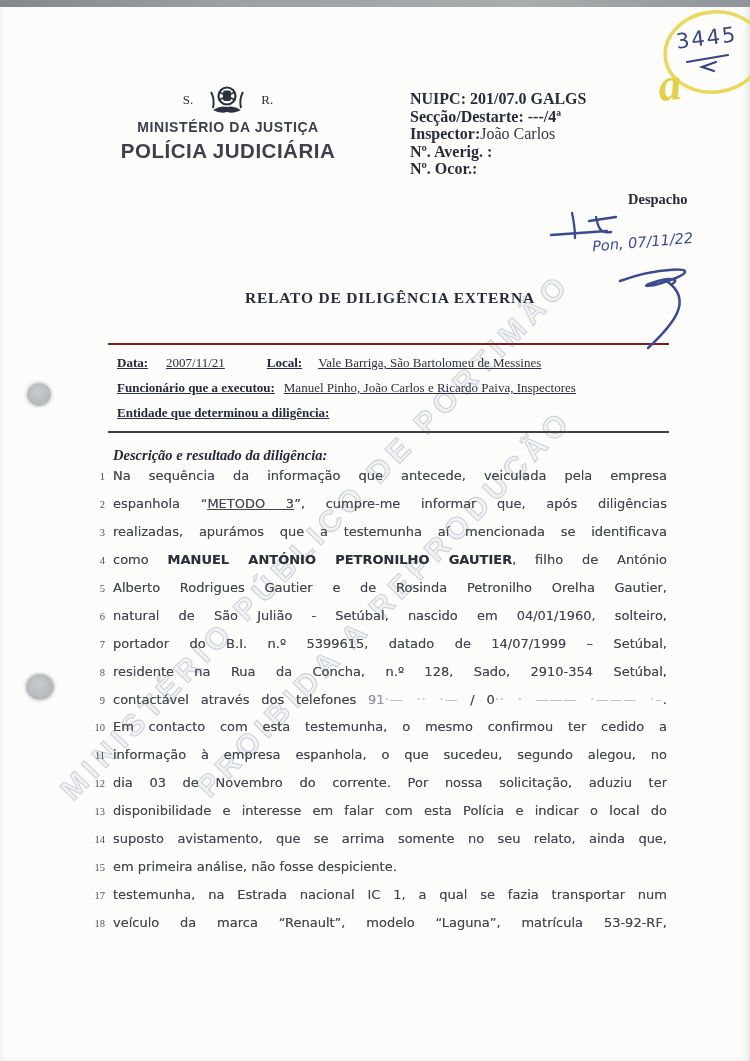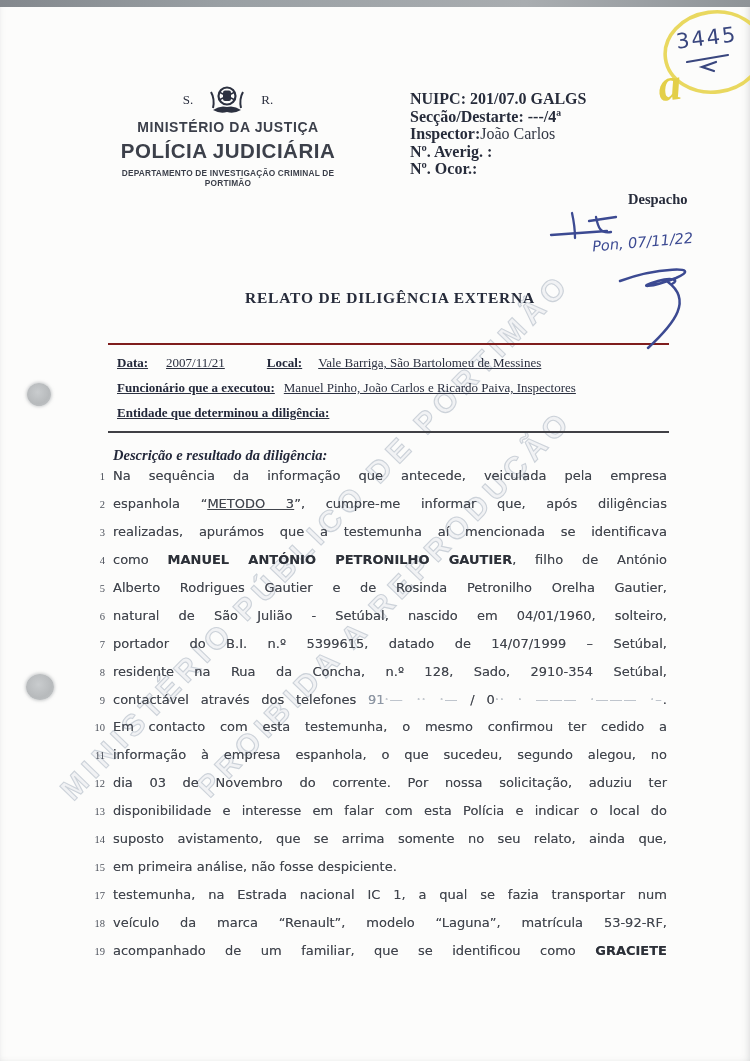--- a/index.html
+++ b/index.html
@@ -101,21 +101,20 @@
           <path d="M13 8 L29 16 M29 8 L13 16" stroke-width="1.4"></path>
           <path d="M5 8 Q9 15 7 24" stroke-width="2"></path>
           <path d="M37 8 Q33 15 35 24" stroke-width="2"></path>
           <path d="M7 26 Q14 21 21 23 Q28 21 35 26 Q28 30 21 28 Q14 30 7 26Z" fill="#2c3140" stroke="none"></path>
         </g>
       </svg>
       <span>R.</span>
     </div>
     <div class="ministry">MINISTÉRIO DA JUSTIÇA</div>
     <div class="org">POLÍCIA JUDICIÁRIA</div>
-    <div class="dept">DEPARTAMENTO DE INVESTIGAÇÃO CRIMINAL DE PORTIMÃO</div>
   </div>
 
   <div class="hdr-right">
       <div class="cf-row"><span class="cf-l">NUIPC: </span><span class="cf-v cf-vb">201/07.0 GALGS</span></div>
       <div class="cf-row"><span class="cf-l">Secção/Destarte: </span><span class="cf-v cf-vb">---/4ª</span></div>
       <div class="cf-row"><span class="cf-l">Inspector:</span><span class="cf-v">João Carlos</span></div>
       <div class="cf-row"><span class="cf-l">Nº. Averig. :</span><span class="cf-v"></span></div>
       <div class="cf-row"><span class="cf-l">Nº. Ocor.:</span><span class="cf-v"></span></div>
     </div>
 
@@ -225,19 +224,15 @@
         <div class="bl-text"><span>em primeira análise, não fosse despiciente.</span></div>
       </div>
       <div class="bl">
         <span class="bl-num">17</span>
         <div class="bl-text"><span>testemunha, na Estrada nacional IC 1, a qual se fazia transportar num</span></div>
       </div>
       <div class="bl">
         <span class="bl-num">18</span>
         <div class="bl-text"><span>veículo da marca “Renault”, modelo “Laguna”, matrícula 53-92-RF,</span></div>
       </div>
-      <div class="bl">
-        <span class="bl-num">19</span>
-        <div class="bl-text"><span>acompanhado de um familiar, que se identificou como </span><span class="seg-b">GRACIETE</span></div>
-      </div>
     </div>
 
 </div>
 
 </body></html>

